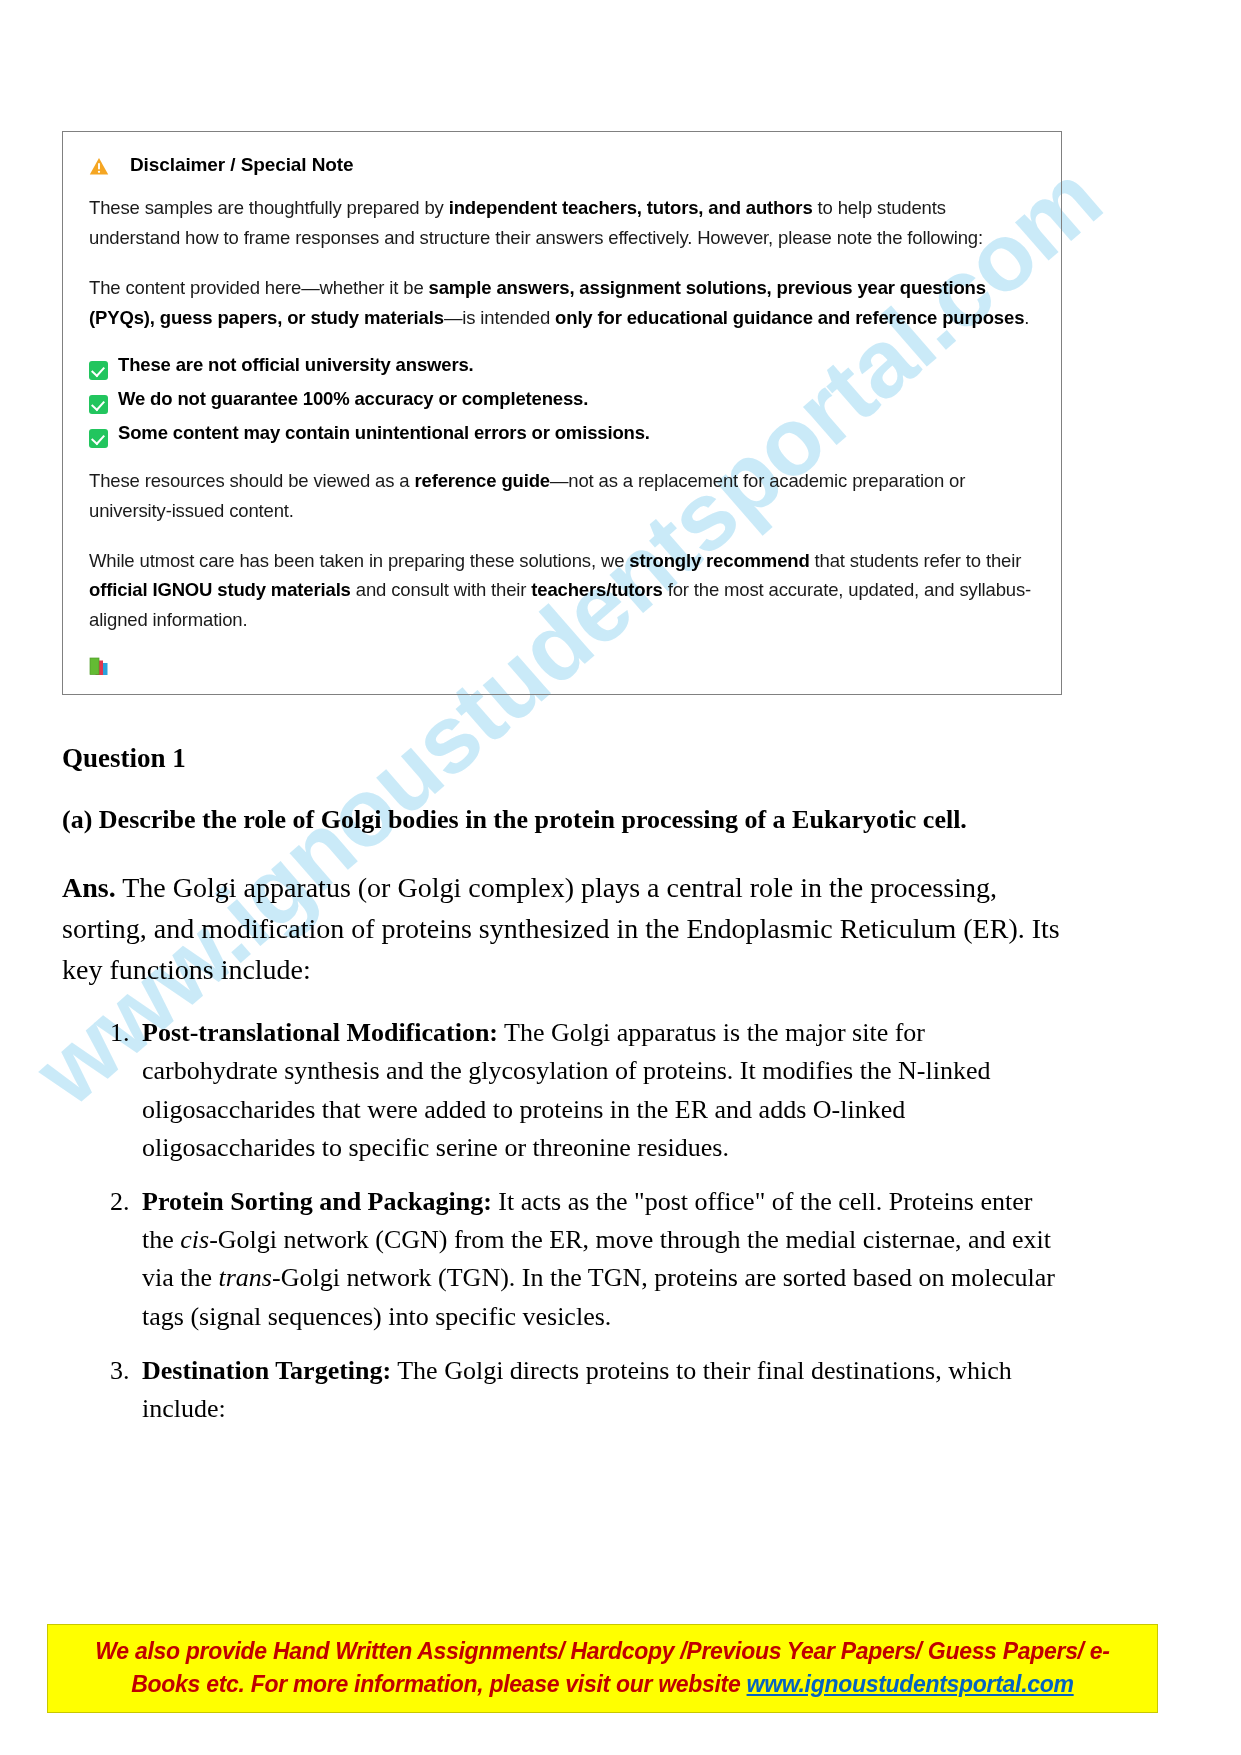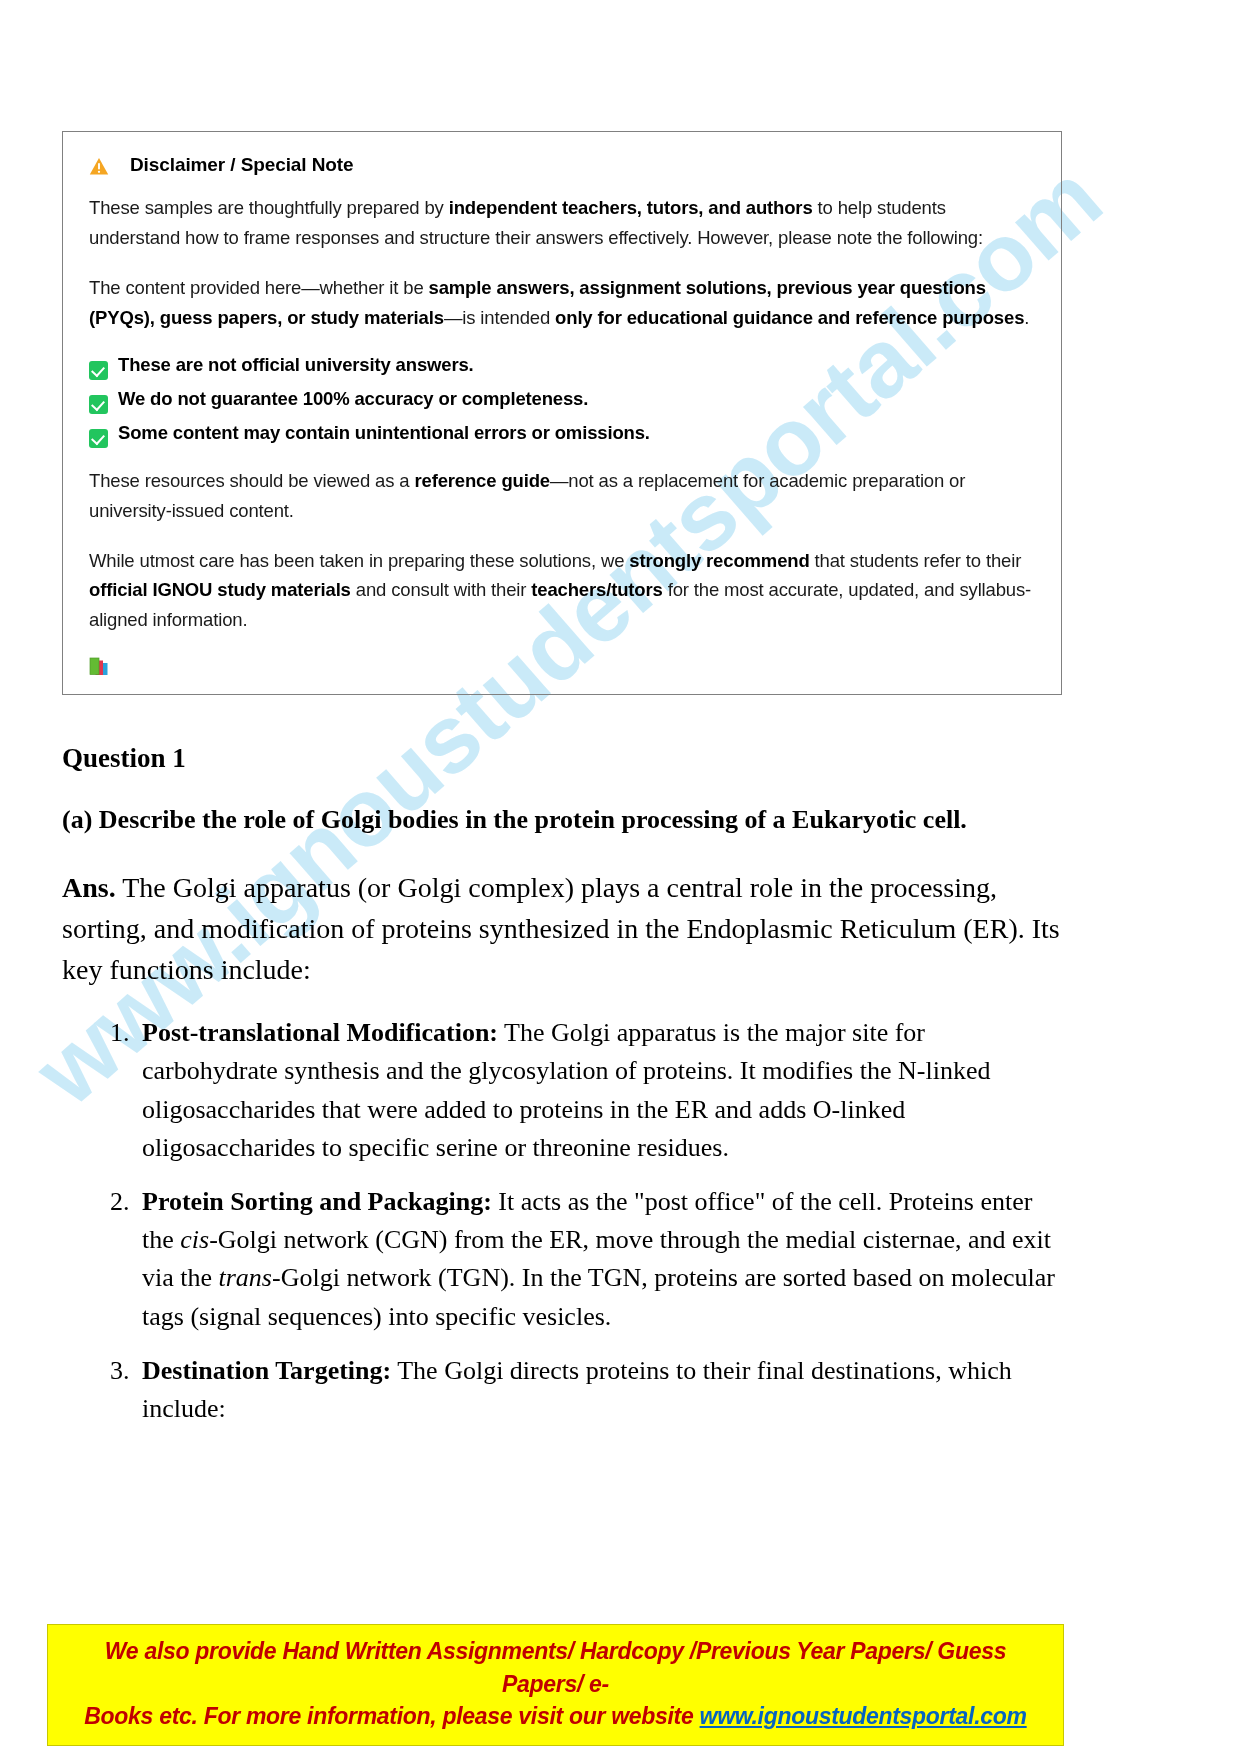--- a/index.html
+++ b/index.html
@@ -182,21 +182,21 @@
     padding-left: 6px;
   }
   ol.num-list > li b { font-weight: 700; }
   ol.num-list > li i { font-style: italic; }
 
   
   .footer-banner {
     position: absolute;
     left: 47px;
     top: 1624px;
-    width: 1017px;
+    width: 1111px;
     background: #ffff00;
     border: 1.5px solid #c8c800;
     padding: 10px 14px 12px 14px;
     text-align: center;
     font-family: "Liberation Sans", sans-serif;
   }
   .footer-line {
     font-size: 23px;
     font-style: italic;
     font-weight: 700;

